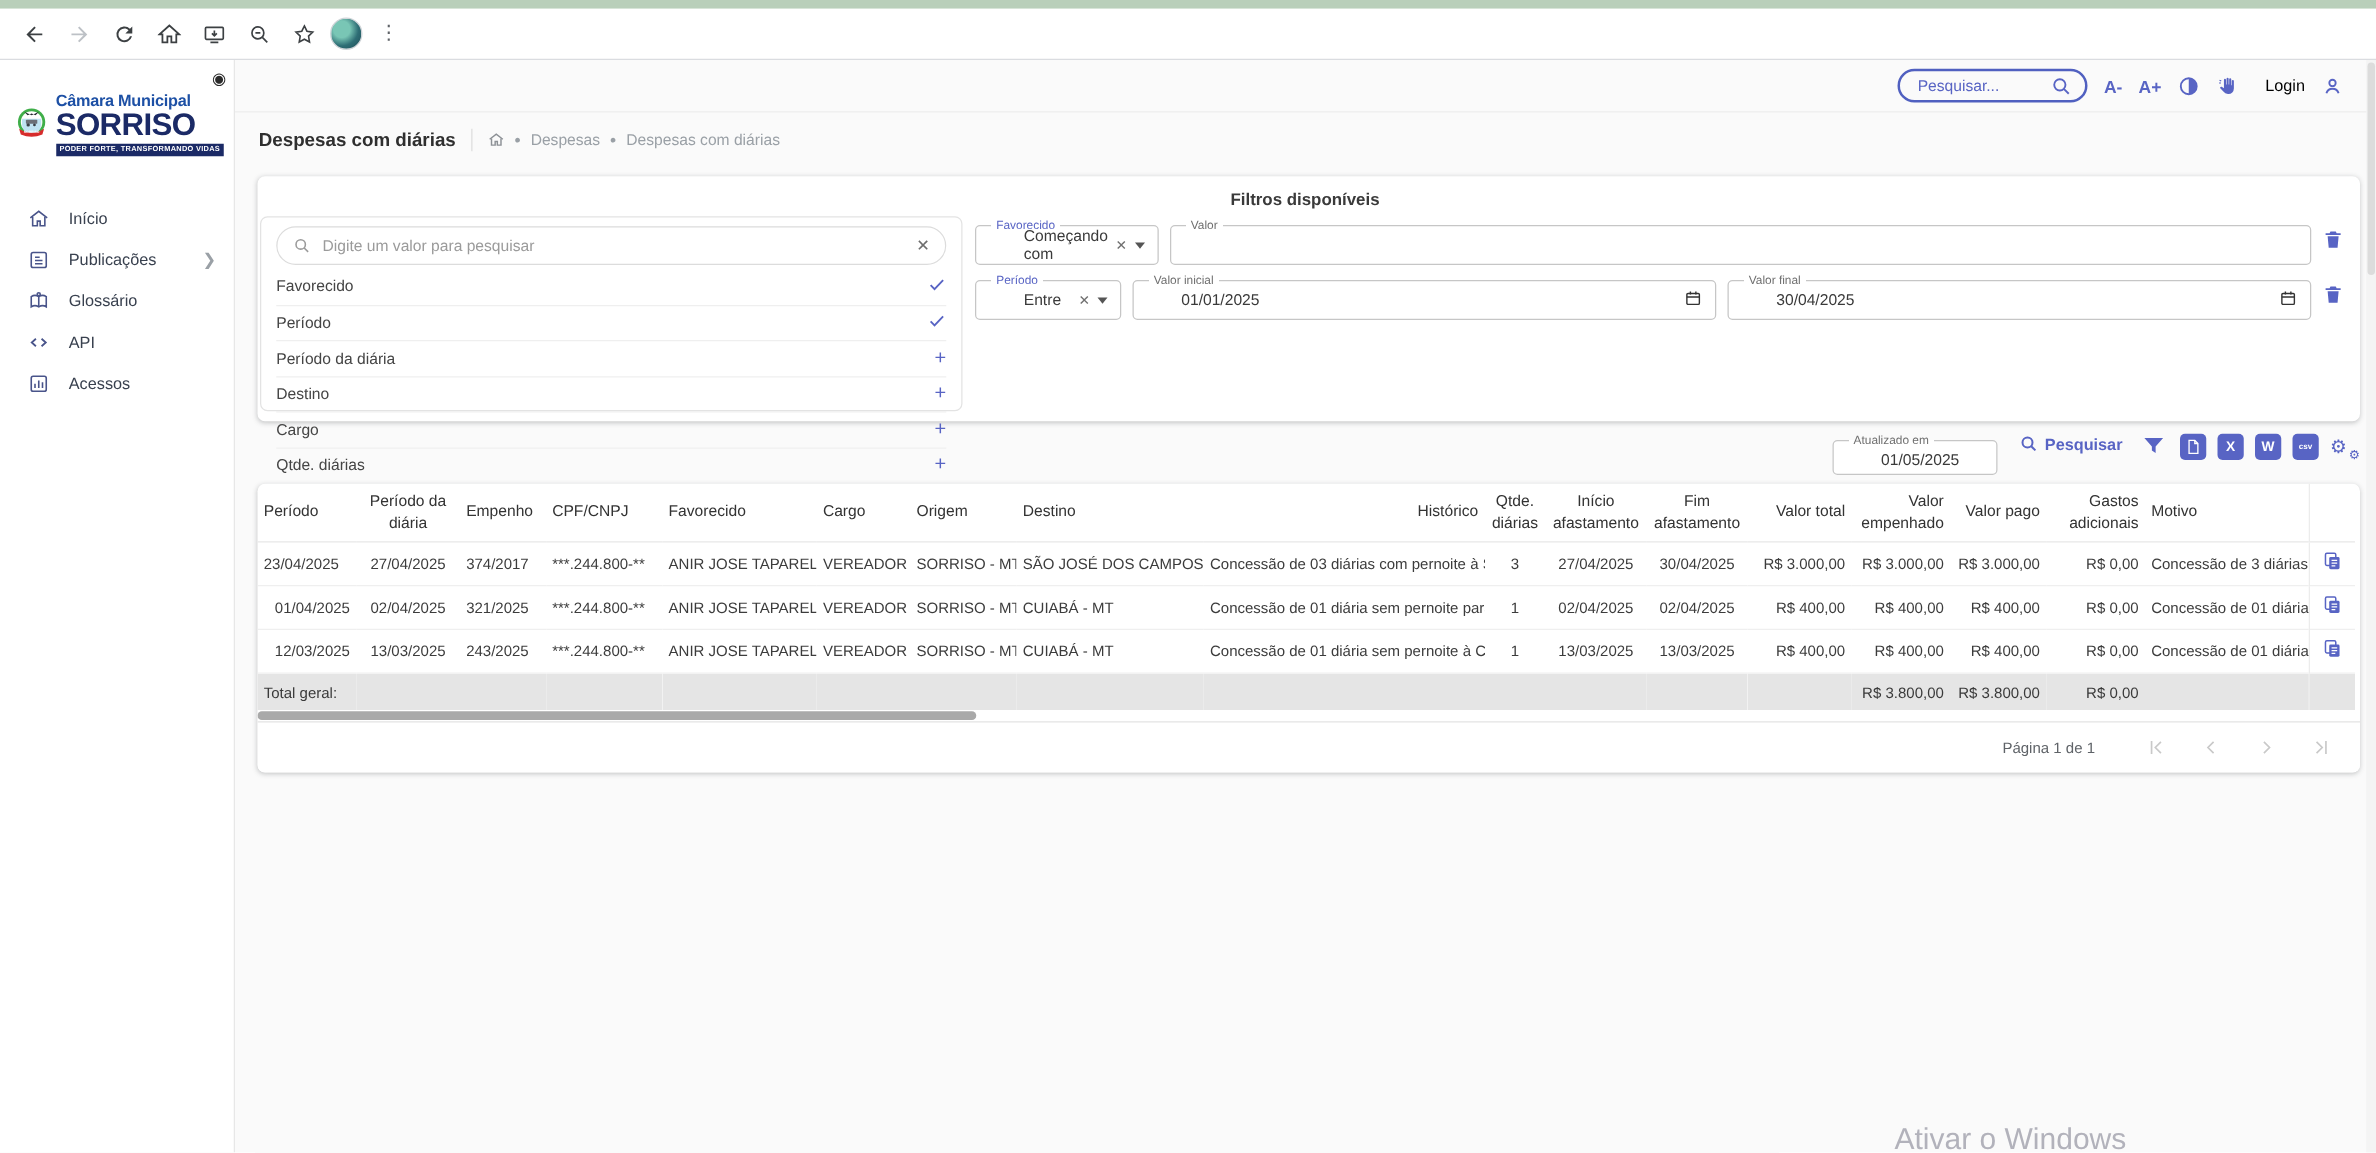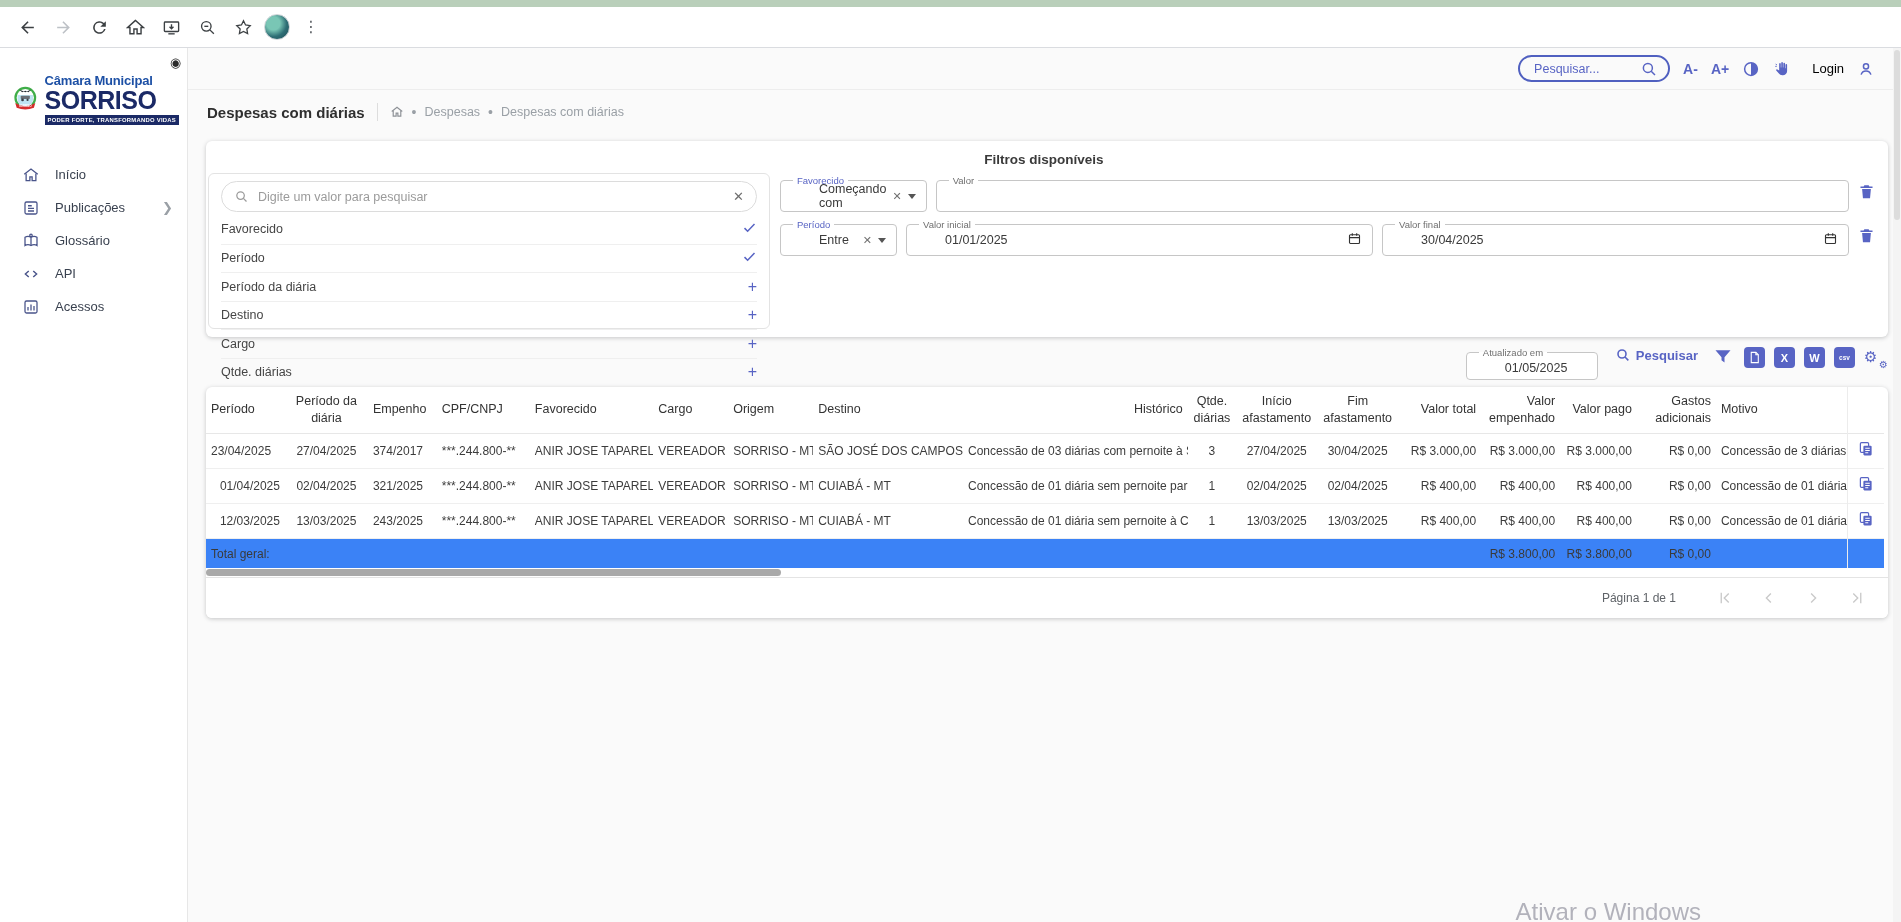--- a/index.html
+++ b/index.html
@@ -109,21 +109,21 @@
   .gears .g1 { position:absolute; left:0; top:1px; font-size:15px; }
   .gears .g2 { position:absolute; right:0; bottom:-1px; font-size:10px; }
 
   
   .table-card { margin-top:4px; overflow:hidden; }
   table { border-collapse:collapse; table-layout:fixed; width:1678px; }
   th { font-size:12.5px; font-weight:normal; color:#333; padding:6px 5px; line-height:1.35; vertical-align:middle; }
   thead tr { border-bottom:1px solid #e7e7e7; height:44px; }
   tbody tr.data { border-bottom:1px solid #efefef; height:35px; }
   td { font-size:12px; color:#3c3c3c; padding:4px 5px; white-space:nowrap; overflow:hidden; }
-  tr.total { background:#3b82f6; height:30px; }
+  tr.total { background:#e5e5e5; height:30px; }
   tr.total td { font-size:12px; color:#3a3a3a; }
   td.act, th.act { border-left:1px solid #ececec; text-align:center; }
   .copy-btn { display:inline-block; width:18px; height:18px; cursor:pointer; }
   .copy-btn svg { width:18px; height:18px; }
   .hscroll { height:10px; position:relative; background:#fff; border-bottom:1px solid #e4e4e4; }
   .hscroll .thumb { position:absolute; left:0; top:1px; height:7px; width:575px; background:#a9a9a9; border-radius:4px; }
   .pagerow { height:40px; display:flex; align-items:center; justify-content:flex-end; gap:26px; padding-right:22px; background:#fff; }
   .pagelabel { font-size:12px; color:#5f6368; margin-right:14px; }
   .pg { width:18px; height:18px; cursor:default; }
   .pg svg { width:18px; height:18px; }

